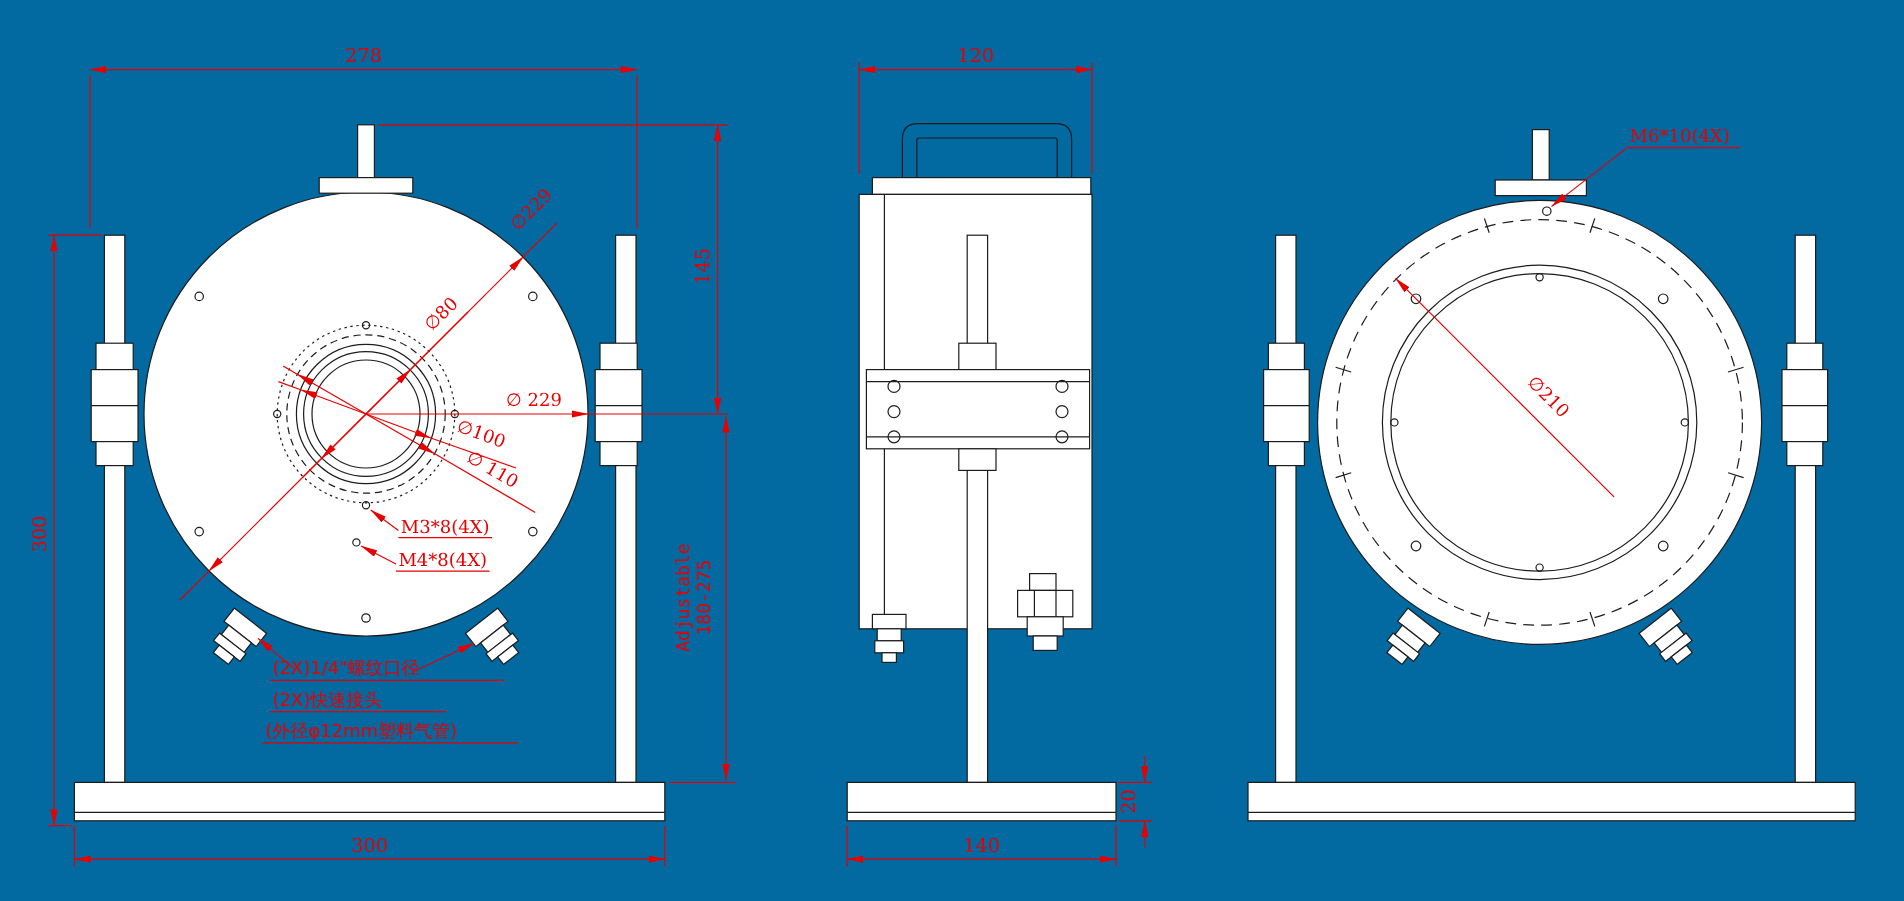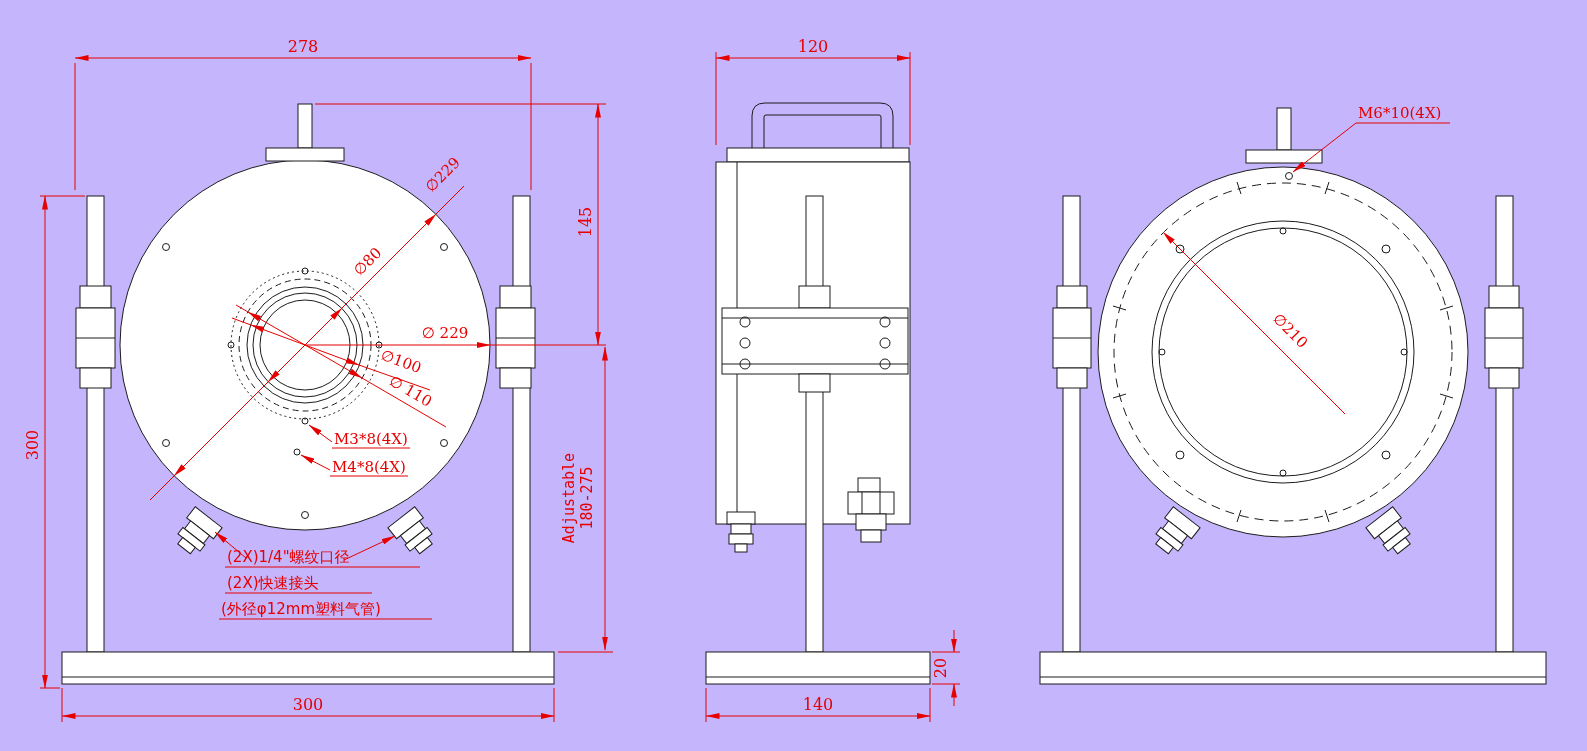--- a/index.html
+++ b/index.html
@@ -1,16 +1,16 @@
 <!DOCTYPE html>
 <html><head>
 <meta charset="utf-8">
 <style>
   html,body{margin:0;padding:0;background:#ffffff;}
-  .stage{position:relative;width:1587px;height:751px;background:#c4b5fd;overflow:hidden;}
+  .stage{position:relative;width:1587px;height:751px;background:#0369a1;overflow:hidden;}
   svg{display:block;}
   .blk{stroke:#1c1c1c;stroke-width:1;fill:none;}
   .blkf{stroke:#1c1c1c;stroke-width:1;fill:#ffffff;}
   .red{stroke:#e60000;stroke-width:1;fill:none;}
   text.dim{font-family:"DejaVu Serif",serif;font-size:15px;fill:#e60000;stroke:none;}
   text.dimlg{font-family:"DejaVu Serif",serif;font-size:16px;fill:#e60000;stroke:none;}
   text.mono{font-family:"DejaVu Sans Mono",monospace;font-size:15px;fill:#e60000;stroke:none;}
   text.note{font-family:"DejaVu Sans",sans-serif;font-size:15px;fill:#e60000;stroke:none;}
 </style>
 </head>

